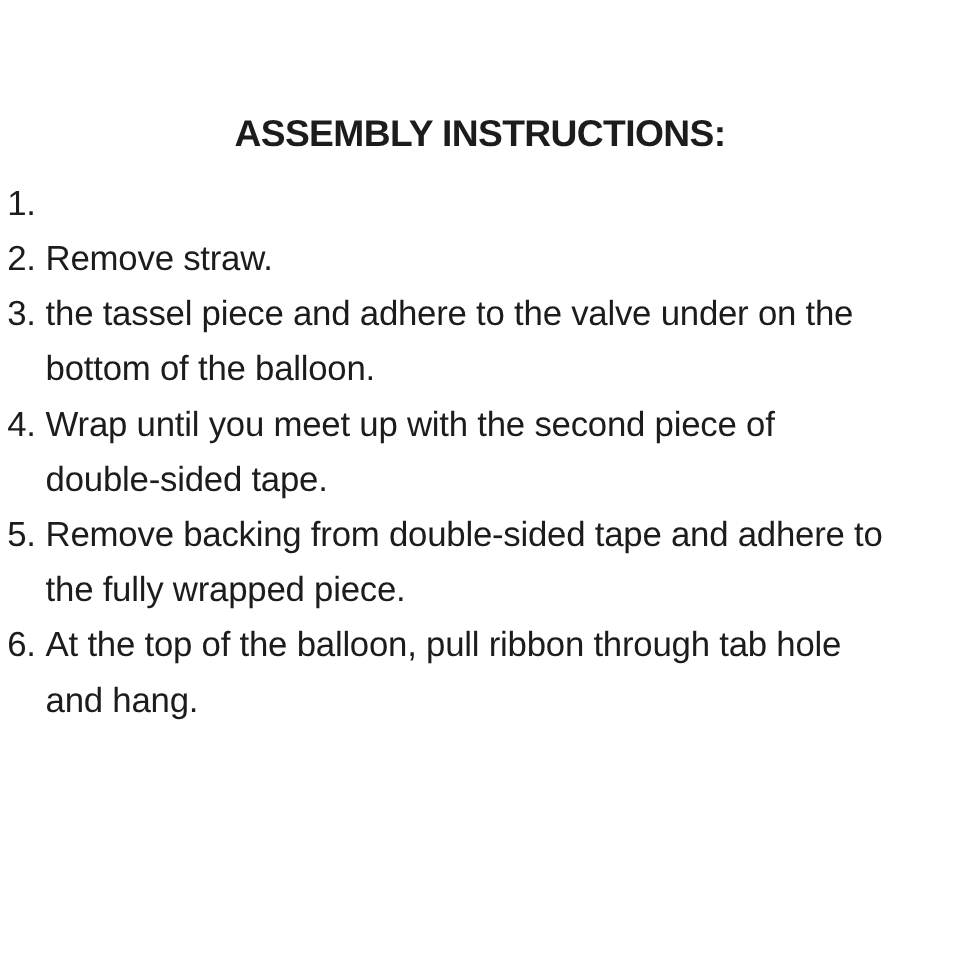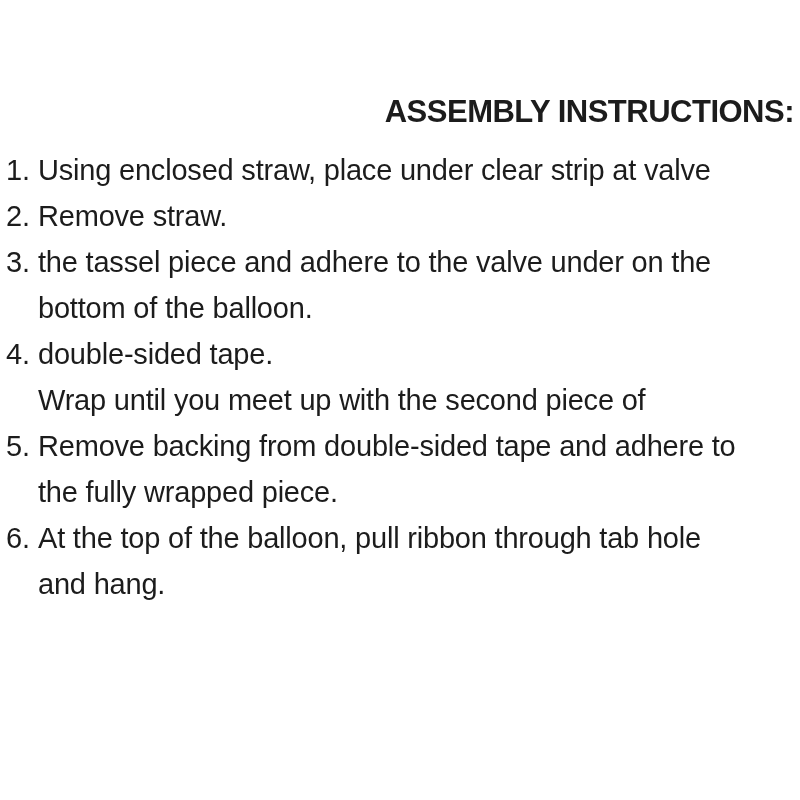--- a/index.html
+++ b/index.html
@@ -17,21 +17,21 @@
   .sheet {
     box-sizing: border-box;
     width: 800px;
     height: 800px;
     padding: 89px 6px 0 6px;
   }
   .doc-title {
     font-size: 31px;
     font-weight: bold;
     line-height: 46px;
-    text-align: right;
+    text-align: center;
     letter-spacing: -0.5px;
     margin: 0 0 12px 0;
     white-space: nowrap;
   }
   .steps {
     margin: 0;
     padding: 0;
     list-style: none;
   }
   .step {
@@ -62,21 +62,20 @@
 
 <div class="sheet">
 
   <h1 class="doc-title">ASSEMBLY INSTRUCTIONS:</h1>
 
   <ol class="steps">
 
     <li class="step">
       <span class="step-number">1.</span>
       <div class="step-text">
-        <div class="step-line">Using enclosed straw, place under clear strip at valve</div>
       </div>
     </li>
 
     <li class="step">
       <span class="step-number">2.</span>
       <div class="step-text">
         <div class="step-line">Remove straw.</div>
       </div>
     </li>
 
@@ -84,22 +83,22 @@
       <span class="step-number">3.</span>
       <div class="step-text">
         <div class="step-line">the tassel piece and adhere to the valve under on the</div>
         <div class="step-line">bottom of the balloon.</div>
       </div>
     </li>
 
     <li class="step">
       <span class="step-number">4.</span>
       <div class="step-text">
+        <div class="step-line">Wrap until you meet up with the second piece of</div>
         <div class="step-line">double-sided tape.</div>
-        <div class="step-line">Wrap until you meet up with the second piece of</div>
       </div>
     </li>
 
     <li class="step">
       <span class="step-number">5.</span>
       <div class="step-text">
         <div class="step-line">Remove backing from double-sided tape and adhere to</div>
         <div class="step-line">the fully wrapped piece.</div>
       </div>
     </li>

